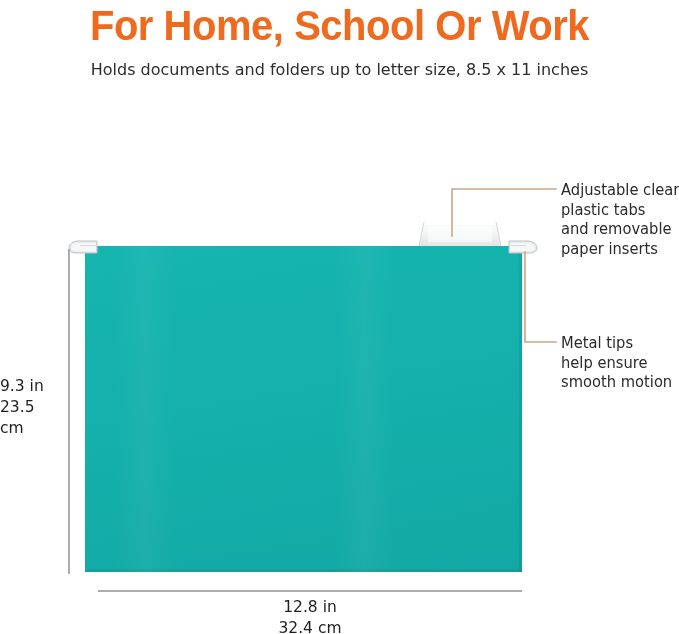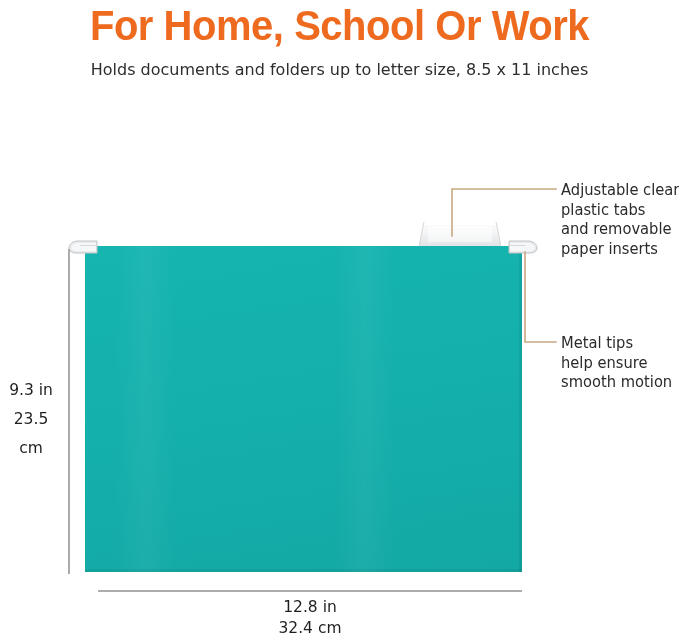--- a/index.html
+++ b/index.html
@@ -138,23 +138,23 @@
     top: 590px;
     width: 424px;
     height: 2px;
     background: linear-gradient(180deg, #cfcfcf, #8a8a8a, #cfcfcf);
   }
   #dim-label-height {
     position: absolute;
     left: 0;
     top: 376px;
     width: 62px;
-    text-align: center;
+    text-align: left;
     font-size: 15.5px;
-    line-height: 29px;
+    line-height: 21px;
     color: #1f1f1f;
     white-space: pre-line;
   }
   #dim-label-width {
     position: absolute;
     left: 98px;
     top: 597px;
     width: 424px;
     text-align: center;
     font-size: 15.5px;

